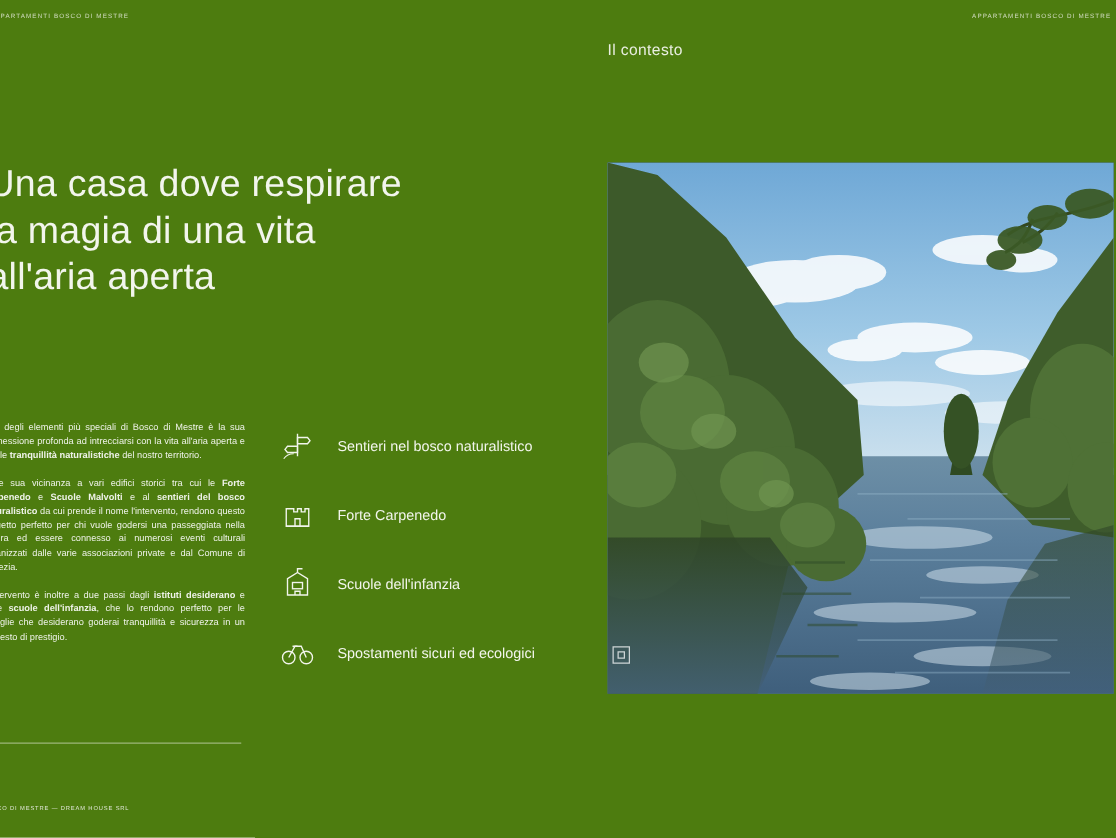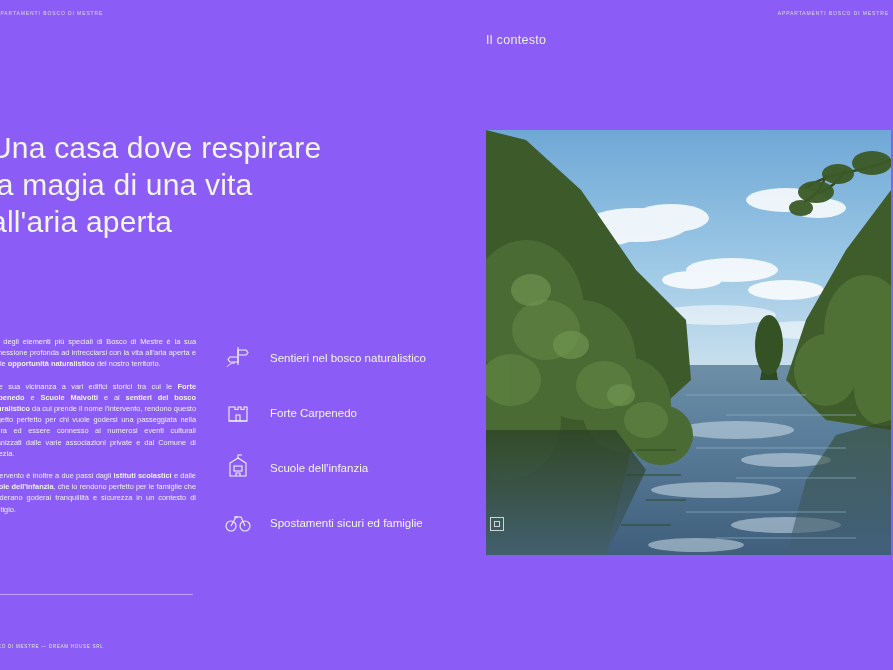--- a/index.html
+++ b/index.html
@@ -12,21 +12,21 @@
     height: 670px;
     overflow: hidden;
     font-family: "Liberation Sans", sans-serif;
   }
   .slide {
     position: absolute;
     left: 0;
     top: 0;
     width: 893px;
     height: 670px;
-    background: #8b5cf6;
+    background: #4d7c0f;
     overflow: hidden;
   }
   
   .top-left-label {
     position: absolute;
     left: -8px;
     top: 10px;
     font-size: 5px;
     letter-spacing: 0.9px;
     color: #e8ecdf;
@@ -168,23 +168,23 @@
   <div class="top-right-label">APPARTAMENTI BOSCO DI MESTRE</div>
   <div class="section-label">Il contesto</div>
 
   <div class="headline">
     <div>Una casa dove respirare</div>
     <div>la magia di una vita</div>
     <div>all'aria aperta</div>
   </div>
 
   <div class="body-copy">
-    <p>Uno degli elementi più speciali di Bosco di Mestre è la sua connessione profonda ad intrecciarsi con la vita all'aria aperta e con le <b>opportunità naturalistico</b> del nostro territorio.</p>
+    <p>Uno degli elementi più speciali di Bosco di Mestre è la sua connessione profonda ad intrecciarsi con la vita all'aria aperta e con le <b>tranquillità naturalistiche</b> del nostro territorio.</p>
     <p>Nelle sua vicinanza a vari edifici storici tra cui le <b>Forte Carpenedo</b> e <b>Scuole Malvolti</b> e al <b>sentieri del bosco naturalistico</b> da cui prende il nome l'intervento, rendono questo progetto perfetto per chi vuole godersi una passeggiata nella natura ed essere connesso ai numerosi eventi culturali organizzati dalle varie associazioni private e dal Comune di Venezia.</p>
-    <p>L'intervento è inoltre a due passi dagli <b>istituti scolastici</b> e dalle <b>scuole dell'infanzia</b>, che lo rendono perfetto per le famiglie che desiderano goderai tranquillità e sicurezza in un contesto di prestigio.</p>
+    <p>L'intervento è inoltre a due passi dagli <b>istituti desiderano</b> e dalle <b>scuole dell'infanzia</b>, che lo rendono perfetto per le famiglie che desiderano goderai tranquillità e sicurezza in un contesto di prestigio.</p>
   </div>
 
   <div class="rule"></div>
   <div class="footer-note">BOSCO DI MESTRE — DREAM HOUSE SRL</div>
 
   <div class="features">
 
     <div class="feature">
       <div class="feature-icon">
         <svg width="30" height="30" viewBox="0 0 30 30" fill="none" stroke="#f2f5ec" stroke-width="1.1">
@@ -223,21 +223,21 @@
 
     <div class="feature">
       <div class="feature-icon">
         <svg width="30" height="30" viewBox="0 0 30 30" fill="none" stroke="#f2f5ec" stroke-width="1.1">
           <circle cx="8" cy="20" r="5"></circle>
           <circle cx="22" cy="20" r="5"></circle>
           <path d="M8 20l5-9h5l4 9"></path>
           <path d="M11 11h4"></path>
         </svg>
       </div>
-      <div class="feature-label">Spostamenti sicuri ed famiglie</div>
+      <div class="feature-label">Spostamenti sicuri ed ecologici</div>
     </div>
 
   </div>
 
   <div class="photo">
     <svg width="405" height="425" viewBox="0 0 405 425">
       <defs>
         <linearGradient id="sky" x1="0" y1="0" x2="0" y2="1">
           <stop offset="0%" stop-color="#6fa8d6"></stop>
           <stop offset="55%" stop-color="#9ec9e6"></stop>

